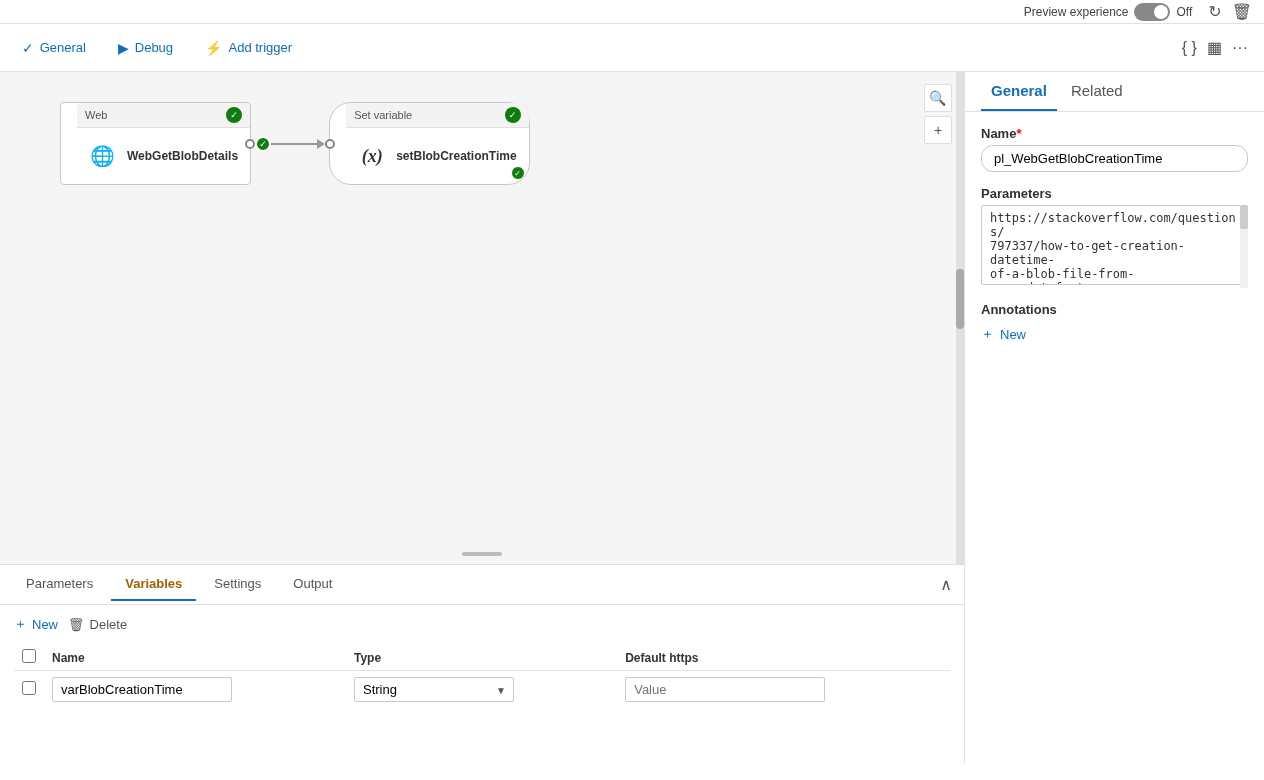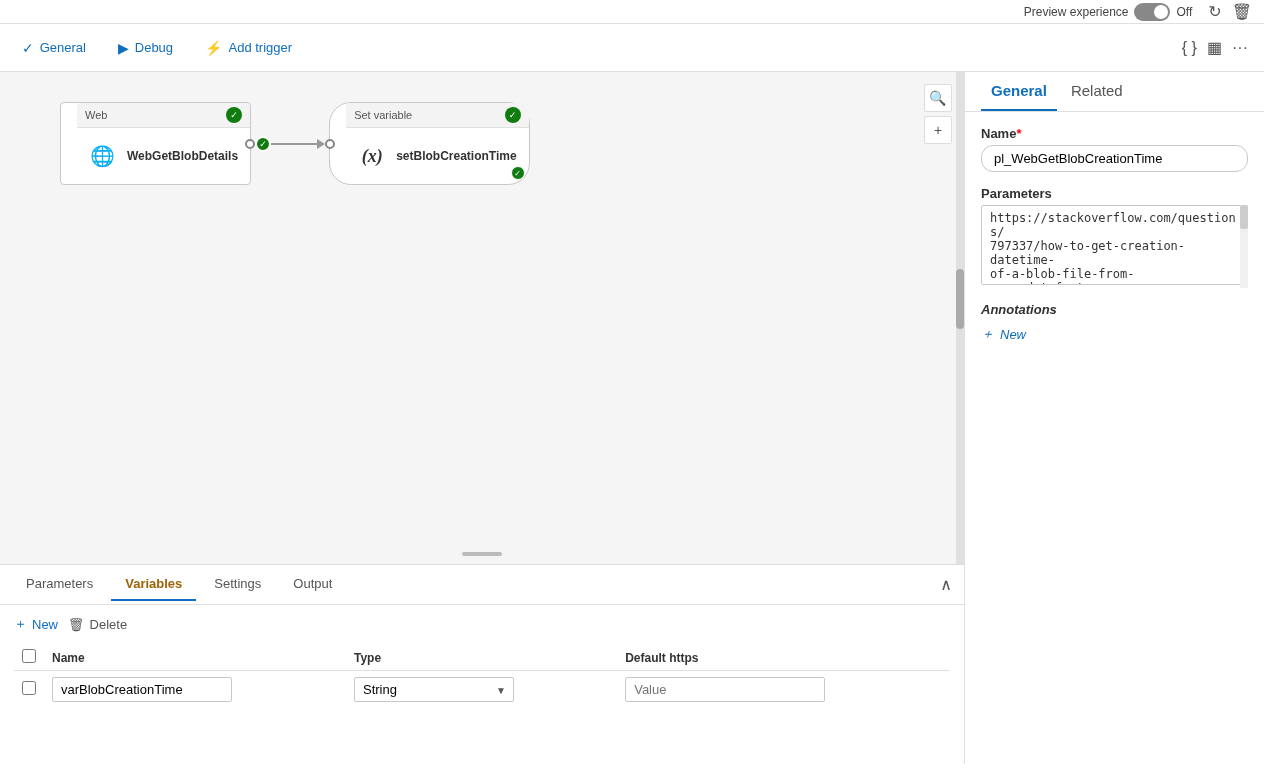--- a/index.html
+++ b/index.html
@@ -303,21 +303,21 @@
       width: 100%;
       border: 1px solid #c8c8c8;
       padding: 5px 8px;
       font-size: 12px;
       border-radius: 2px;
       resize: none;
       height: 80px;
       color: #333;
       font-family: monospace;
     }
-    .annotations-section { margin-top: 8px; font-style: italic; }
+    .annotations-section { margin-top: 8px; }
     .annotations-label {
       font-size: 13px;
       font-weight: 600;
       color: #323130;
       margin-bottom: 8px;
     }
     .annotations-new {
       display: flex; align-items: center; gap: 6px;
       font-size: 13px; color: #106ebe; cursor: pointer;
     }

